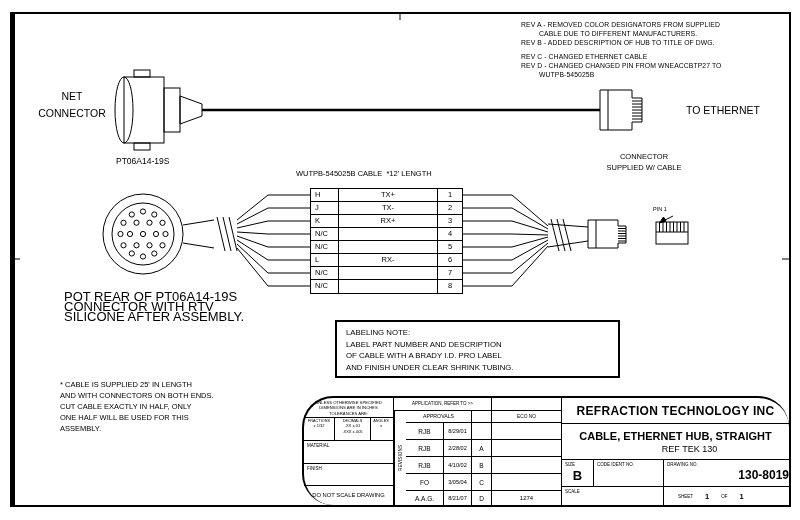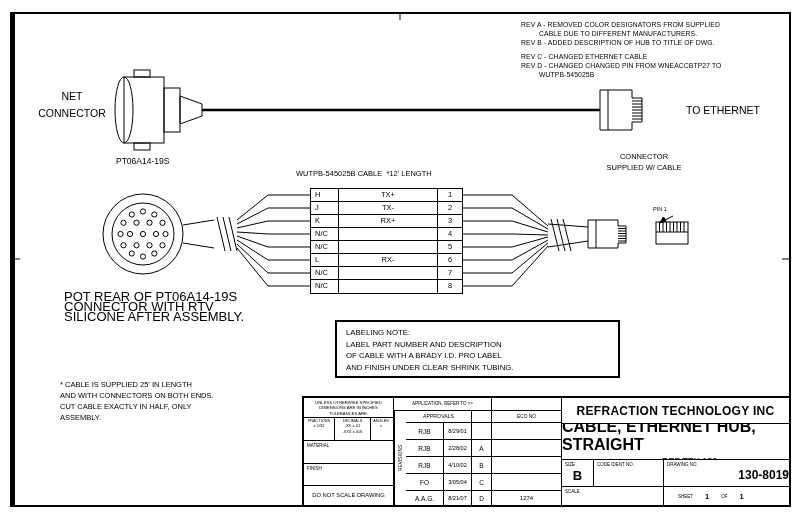--- a/index.html
+++ b/index.html
@@ -28,41 +28,41 @@
   
   #wiring-table { left:310px; top:188px; width:153px; height:106px; border:1px solid #000; }
   .wt-row { display:flex; height:13px; border-bottom:1px solid #000; font-size:7.5px; line-height:12.5px; }
   .wt-row:last-child { border-bottom:none; }
   .wt-pin { width:28px; border-right:1px solid #000; padding-left:4px; }
   .wt-sig { flex:1; border-right:1px solid #000; text-align:center; }
   .wt-num { width:24px; text-align:center; }
 
   
   #title-block { left:302px; top:396px; width:487px; height:109px;
-                 border-top:2px solid #000; border-left:2px solid #000; }
+                 border-top:2px solid #000; border-left:2px solid #000;border-radius:31px; }
   .tc { position:absolute; border-right:1px solid #000; border-bottom:1px solid #000; overflow:hidden; }
   .nb { border-bottom:none !important; }
   .nr { border-right:none !important; }
   .cell-label { display:block; font-size:4.5px; padding:2px 0 0 3px; }
   .ctr { display:flex; align-items:center; justify-content:center; }
   #tol-head { font-size:4.2px; line-height:5.4px; text-align:center; padding-top:2px; }
   #tol-grid { display:flex; border-top:1px solid #000; margin-top:1px; height:23px; }
   .tol-col { text-align:center; }
   .tol-col + .tol-col { border-left:1px solid #000; }
   .tol-lbl { font-size:3.8px; padding-top:1px; }
   .tol-val { font-size:4px; line-height:5.5px; }
   #revisions-strip { writing-mode:vertical-rl; transform:rotate(180deg); font-size:4.8px;
                      display:flex; align-items:center; justify-content:center; }
   .ar-name { font-size:6.5px; }
   .ar-date { font-size:5.6px; }
   .ar-rev  { font-size:6.5px; }
   .ar-eco  { font-size:6px; }
   #company-cell { font-size:12px; font-weight:bold; letter-spacing:.3px; }
   #title-cell { flex-direction:column; }
-  #dwg-title { font-size:16px; font-weight:bold; }
+  #dwg-title { font-size:11px; font-weight:bold; }
   #dwg-subtitle { font-size:9px; margin-top:2px;padding-left:28px; }
   #size-val { font-size:13px; font-weight:bold; text-align:center; margin-top:1px; }
   #dwgno-val { font-size:12px; font-weight:bold; text-align:right; margin-top:1px; }
   #sheet-cell { display:flex; align-items:center; padding-left:14px; gap:12px; }
   .sheet-lbl { font-size:4.5px; }
   .sheet-num { font-size:7.5px; font-weight:bold; }
   #dns-cell { font-size:5.8px; text-align:center; line-height:18px; }
   #app-cell { font-size:4.5px; text-align:center; line-height:12px; }
   #approvals-cell { font-size:5.2px; text-align:center; line-height:11px; }
   #eco-cell { font-size:4.8px; text-align:center; line-height:11px; }
@@ -250,20 +250,21 @@
     <div>LABELING NOTE:</div>
     <div>LABEL PART NUMBER AND DESCRIPTION</div>
     <div>OF CABLE WITH A BRADY I.D. PRO LABEL</div>
     <div>AND FINISH UNDER CLEAR SHRINK TUBING.</div>
   </div>
 
   <div class="abs" id="cable-note">
     <div>* CABLE IS SUPPLIED 25' IN LENGTH</div>
     <div>AND WITH CONNECTORS ON BOTH ENDS.</div>
     <div>CUT CABLE EXACTLY IN HALF, ONLY</div>
+    <div>ONE HALF WILL BE USED FOR THIS</div>
     <div>ASSEMBLY.</div>
   </div>
 
   <div class="abs" id="title-block">
 
     <div class="tc" style="left:0;top:0;width:90px;height:43px">
       <div id="tol-head">
         <div>UNLESS OTHERWISE SPECIFIED</div>
         <div>DIMENSIONS ARE IN INCHES</div>
         <div>TOLERANCES ARE:</div>

